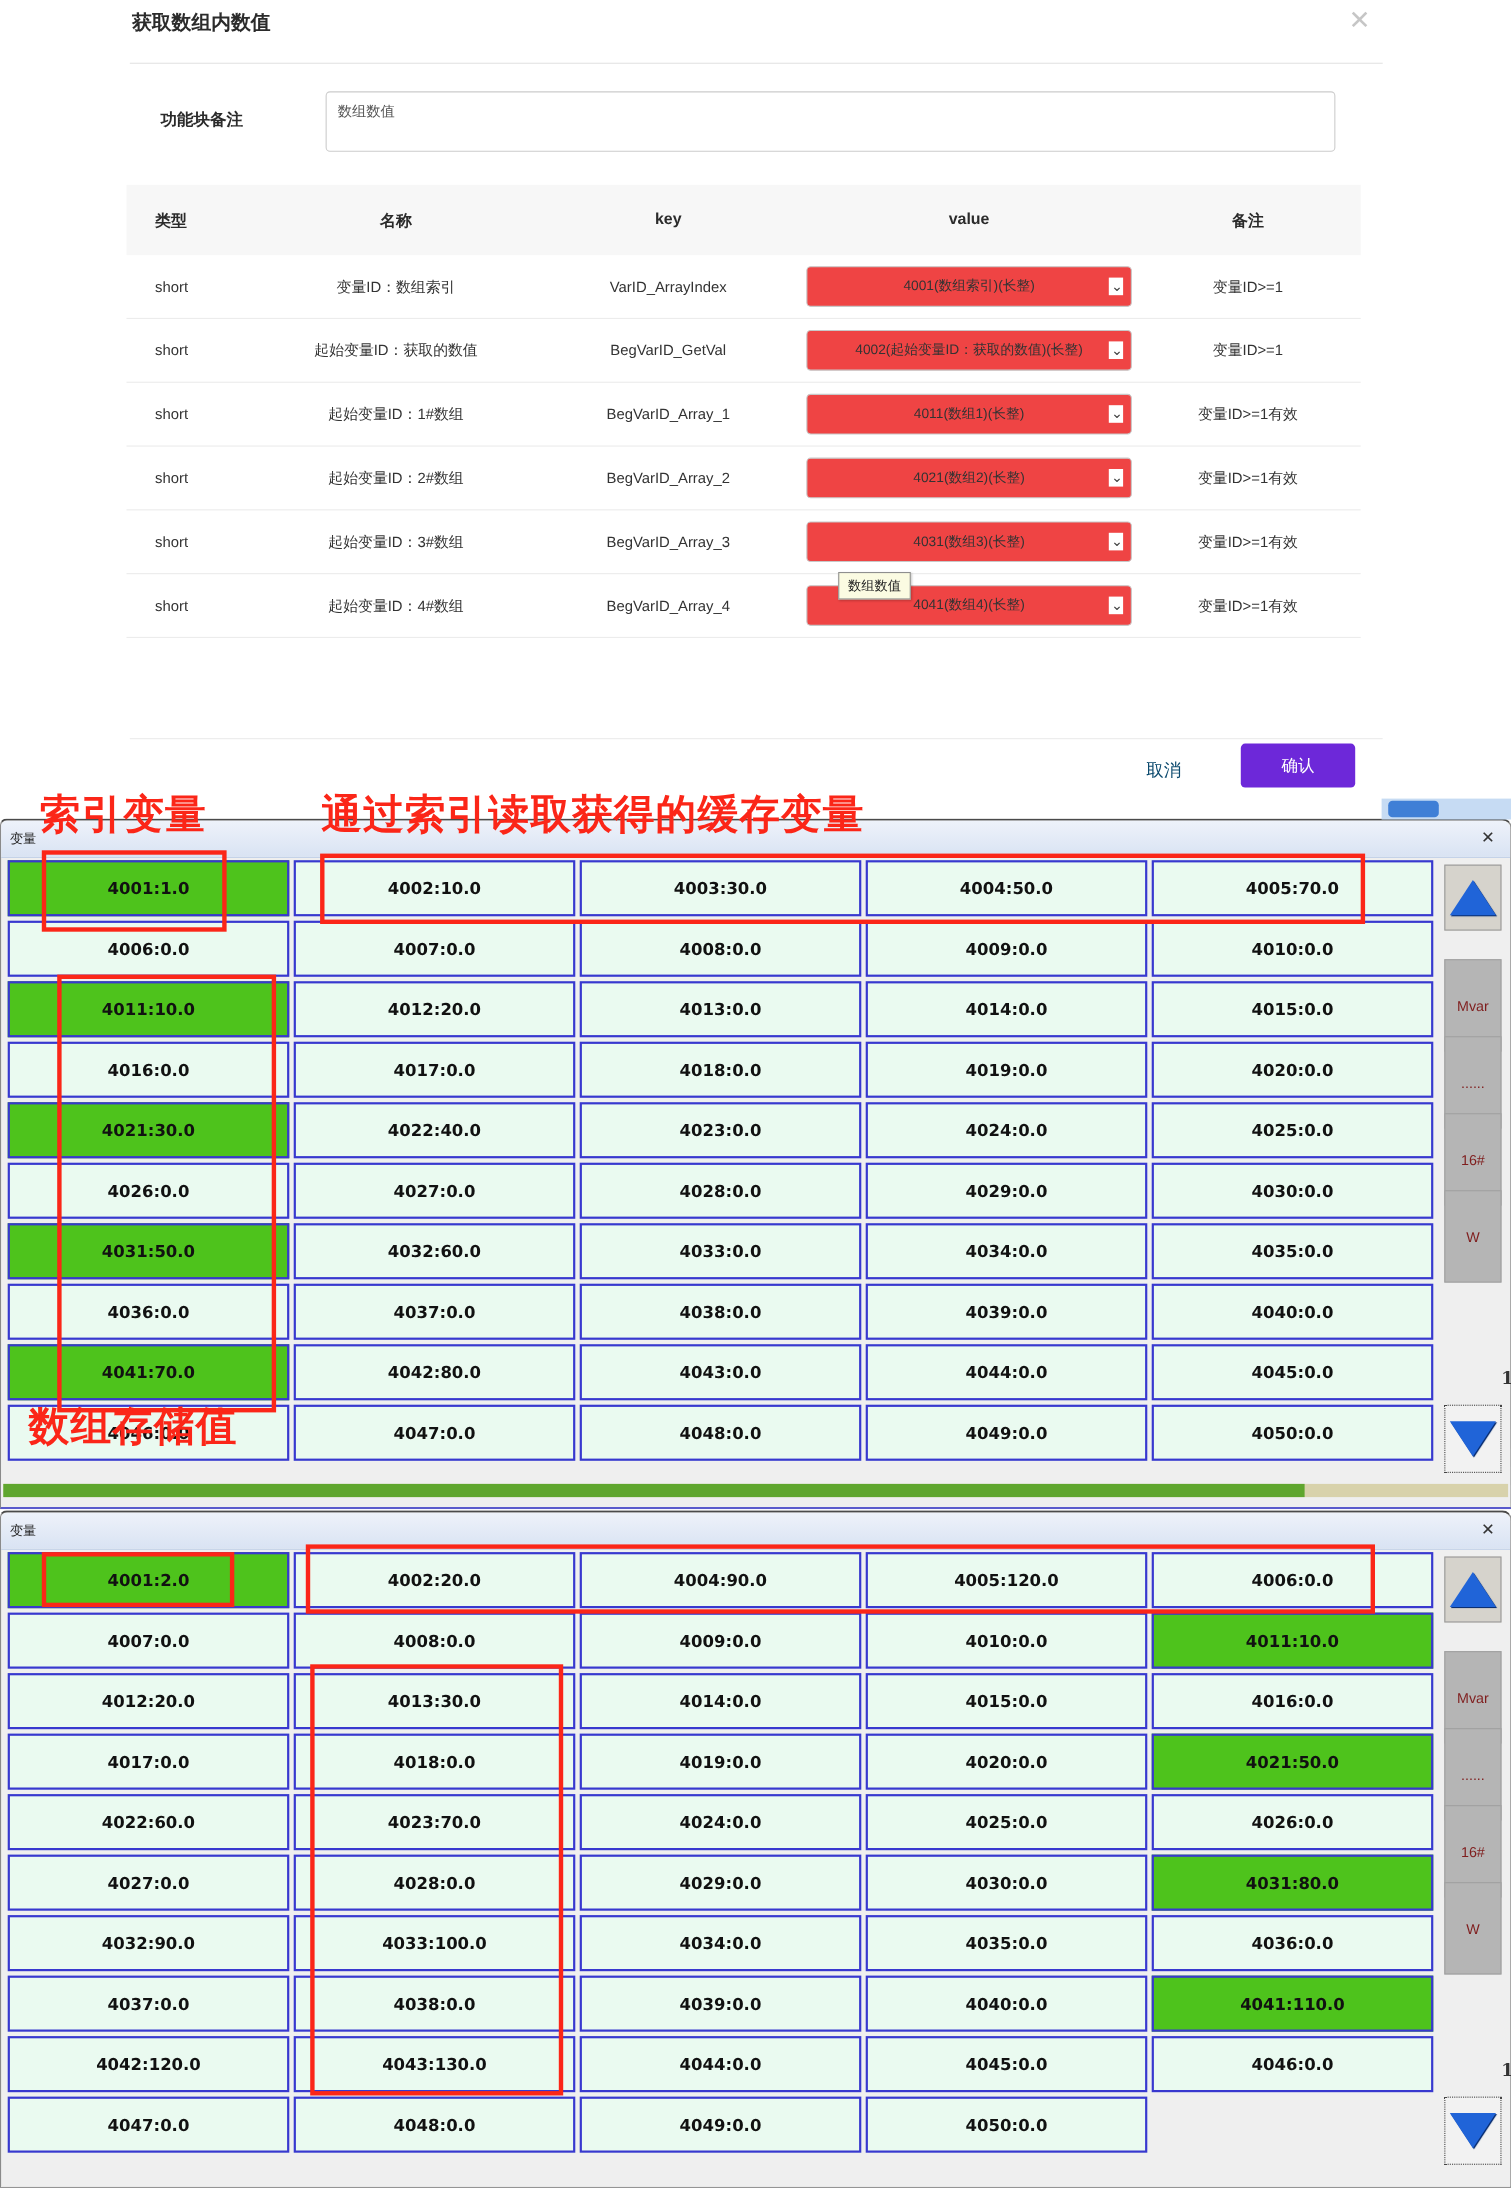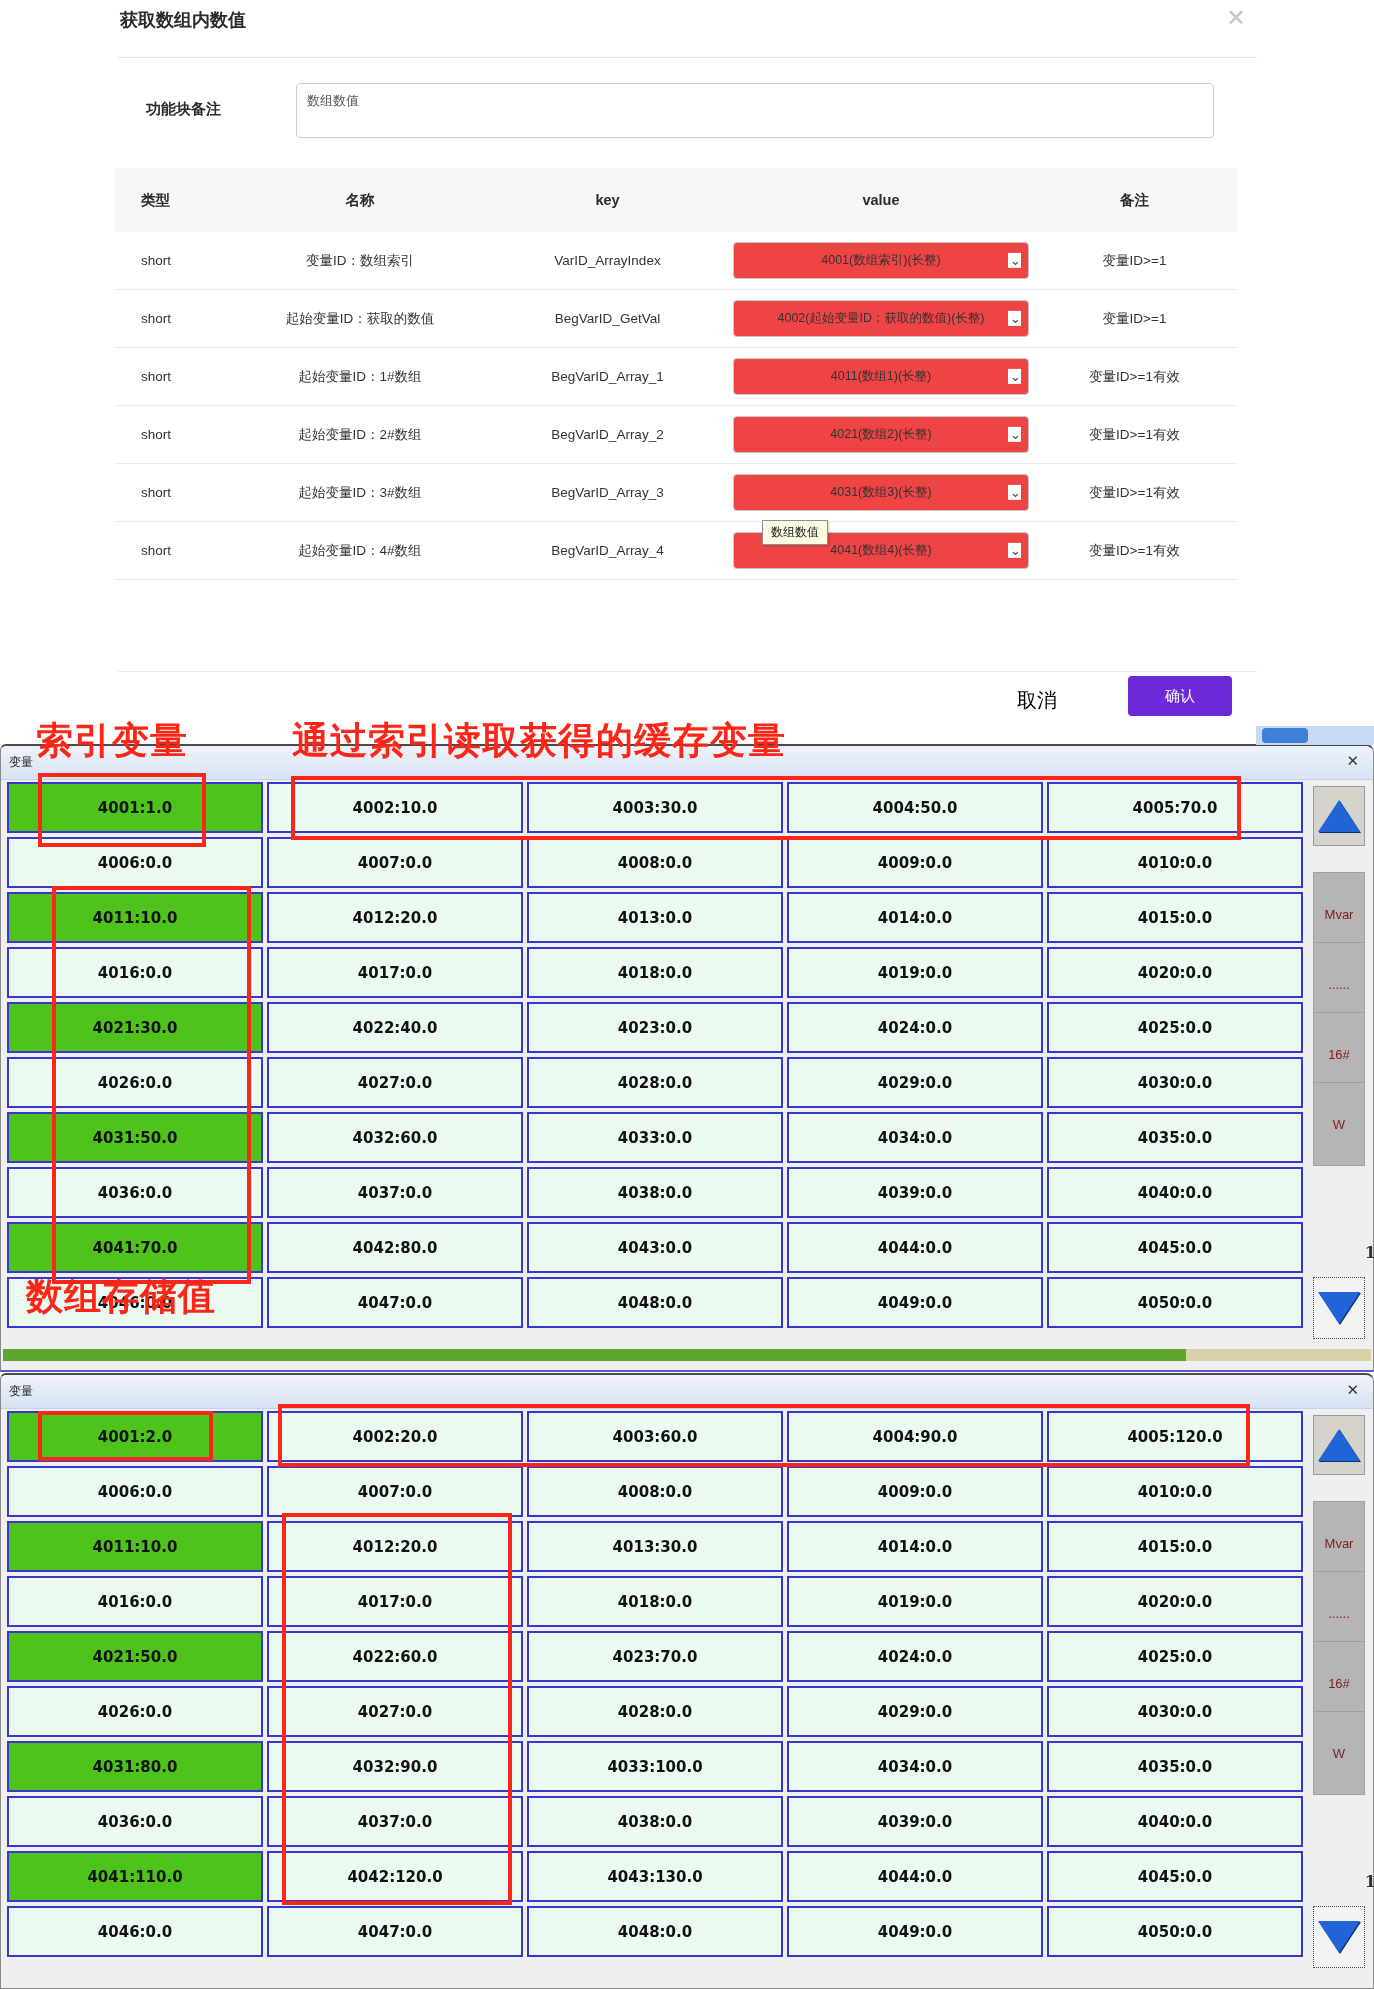--- a/index.html
+++ b/index.html
@@ -24,22 +24,22 @@
            align-items:center;border-bottom:1px solid #ececec;font-size:13.5px;color:#333;}
   .tbl-row .c0{padding-left:26px;}
   .td{text-align:center;}
   .dd{position:relative;width:296px;height:37px;margin:0 auto;border:1px solid #c8c8c8;border-radius:4px;
       background:#ef4444;display:flex;align-items:center;justify-content:center;font-size:12.5px;color:#333;
       overflow:hidden;white-space:nowrap;box-sizing:border-box;cursor:pointer;}
   .dd .chev{position:absolute;right:7px;top:50%;transform:translateY(-54%);font-size:13px;color:#444;background:#fff;padding-left:2px;}
   .tooltip{left:762px;top:520px;background:#fbfbe2;border:1px solid #8f8f8f;font-size:12px;color:#222;
            padding:3px 8px;z-index:40;box-shadow:1px 1px 2px rgba(0,0,0,.2);}
   .dlg-hr2{left:118px;top:671px;width:1139px;height:1px;background:#ececec;}
-  .btn-cancel{left:1000px;top:682px;width:74px;height:36px;display:flex;align-items:center;justify-content:center;
-              font-size:20px;color:#000000;cursor:pointer;background:#fff;border:none;}
+  .btn-cancel{left:1021px;top:682px;width:74px;height:36px;display:flex;align-items:center;justify-content:center;
+              font-size:16px;color:#0c4a6e;cursor:pointer;background:#fff;border:none;}
   .btn-confirm{left:1128px;top:676px;width:104px;height:40px;background:#6d28d9;border-radius:4px;border:none;
                color:#fff;font-size:15px;display:flex;align-items:center;justify-content:center;cursor:pointer;}
 
   .win-fragment{left:1256px;top:726px;width:118px;height:19px;background:#c6dbf3;z-index:1;}
   .win-fragment-inner{left:1262px;top:728px;width:46px;height:15px;background:#3f7fd6;border-radius:4px;z-index:2;}
 
   
   .panel{left:0;width:1374px;background:#efefef;border:1px solid #8a8a8a;border-top:2px solid #4a4a4a;
          box-sizing:border-box;}
   .panel1{top:744px;height:628px;border-radius:6px 8px 0 0;border-bottom:2px solid #5a5acc;}
@@ -346,23 +346,20 @@
     <div class="pt-close">✕</div>
   </div>
   <div class="grid">
       <div class="cell">
         <div class="cell-inner green">4001:2.0</div>
       </div>
       <div class="cell">
         <div class="cell-inner">4002:20.0</div>
       </div>
       <div class="cell">
-        <div class="cell-inner">4003:60.0</div>
-      </div>
-      <div class="cell">
         <div class="cell-inner">4004:90.0</div>
       </div>
       <div class="cell">
         <div class="cell-inner">4005:120.0</div>
       </div>
       <div class="cell">
         <div class="cell-inner">4006:0.0</div>
       </div>
       <div class="cell">
         <div class="cell-inner">4007:0.0</div>

